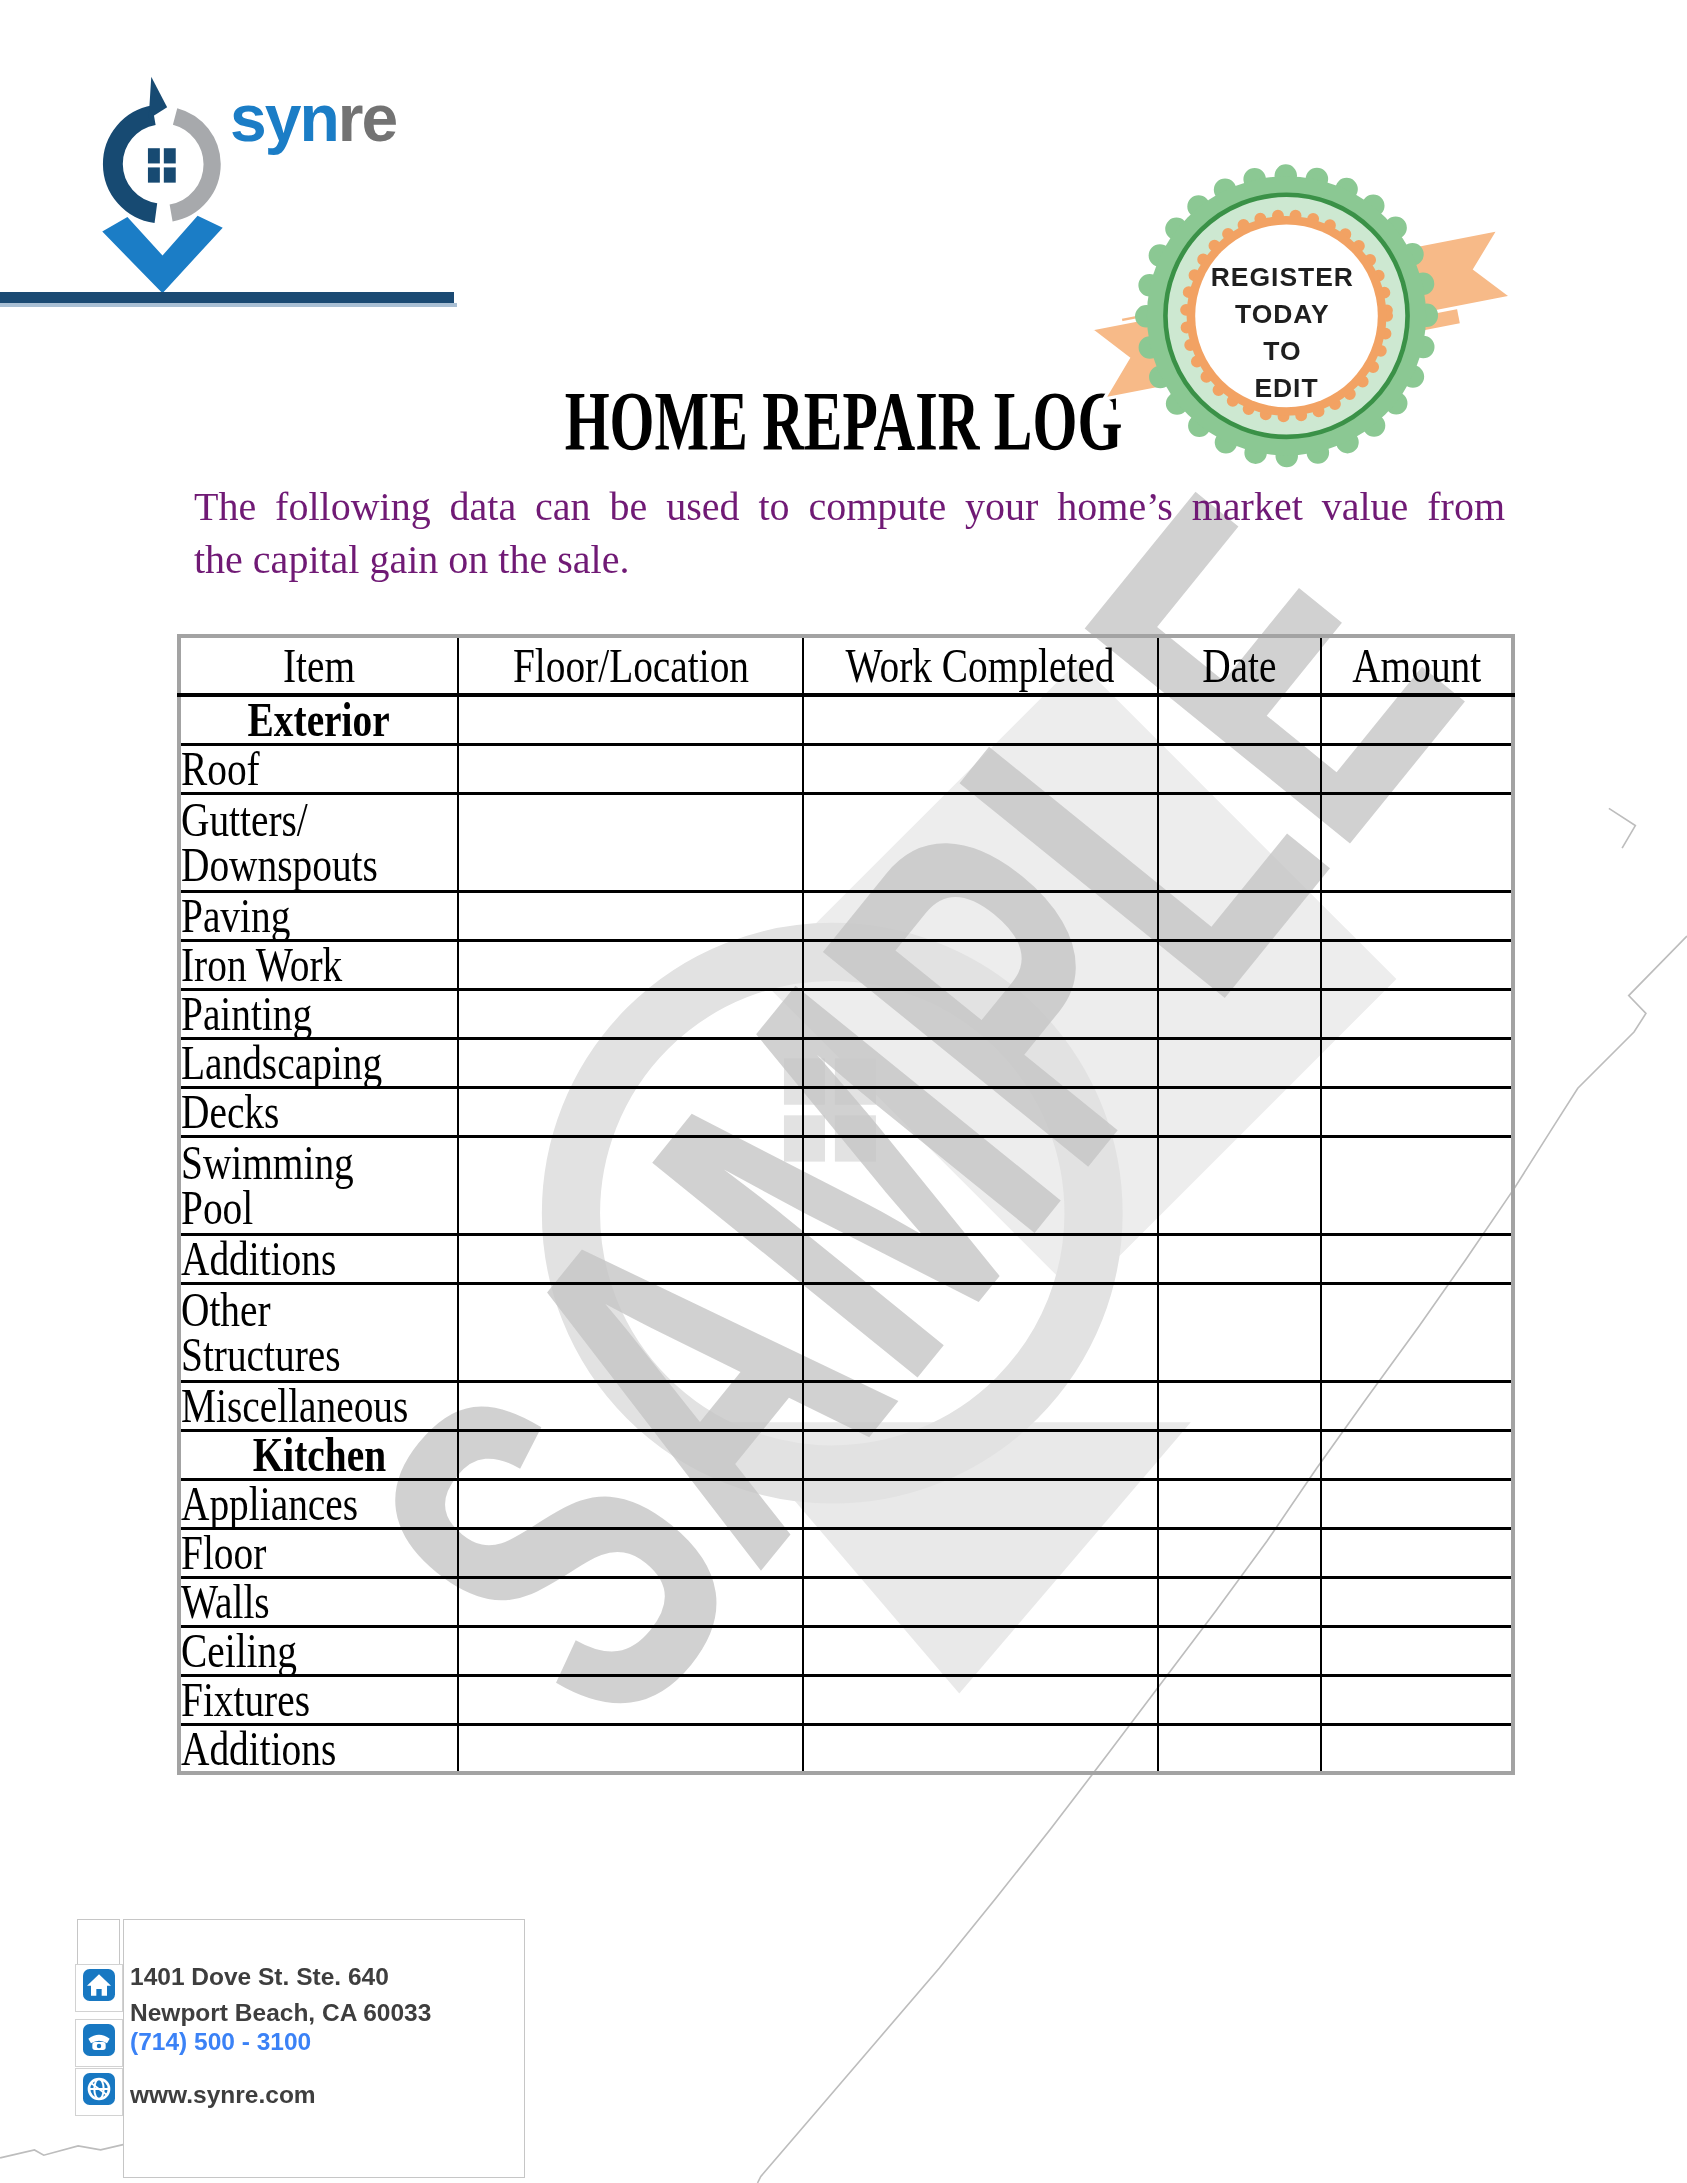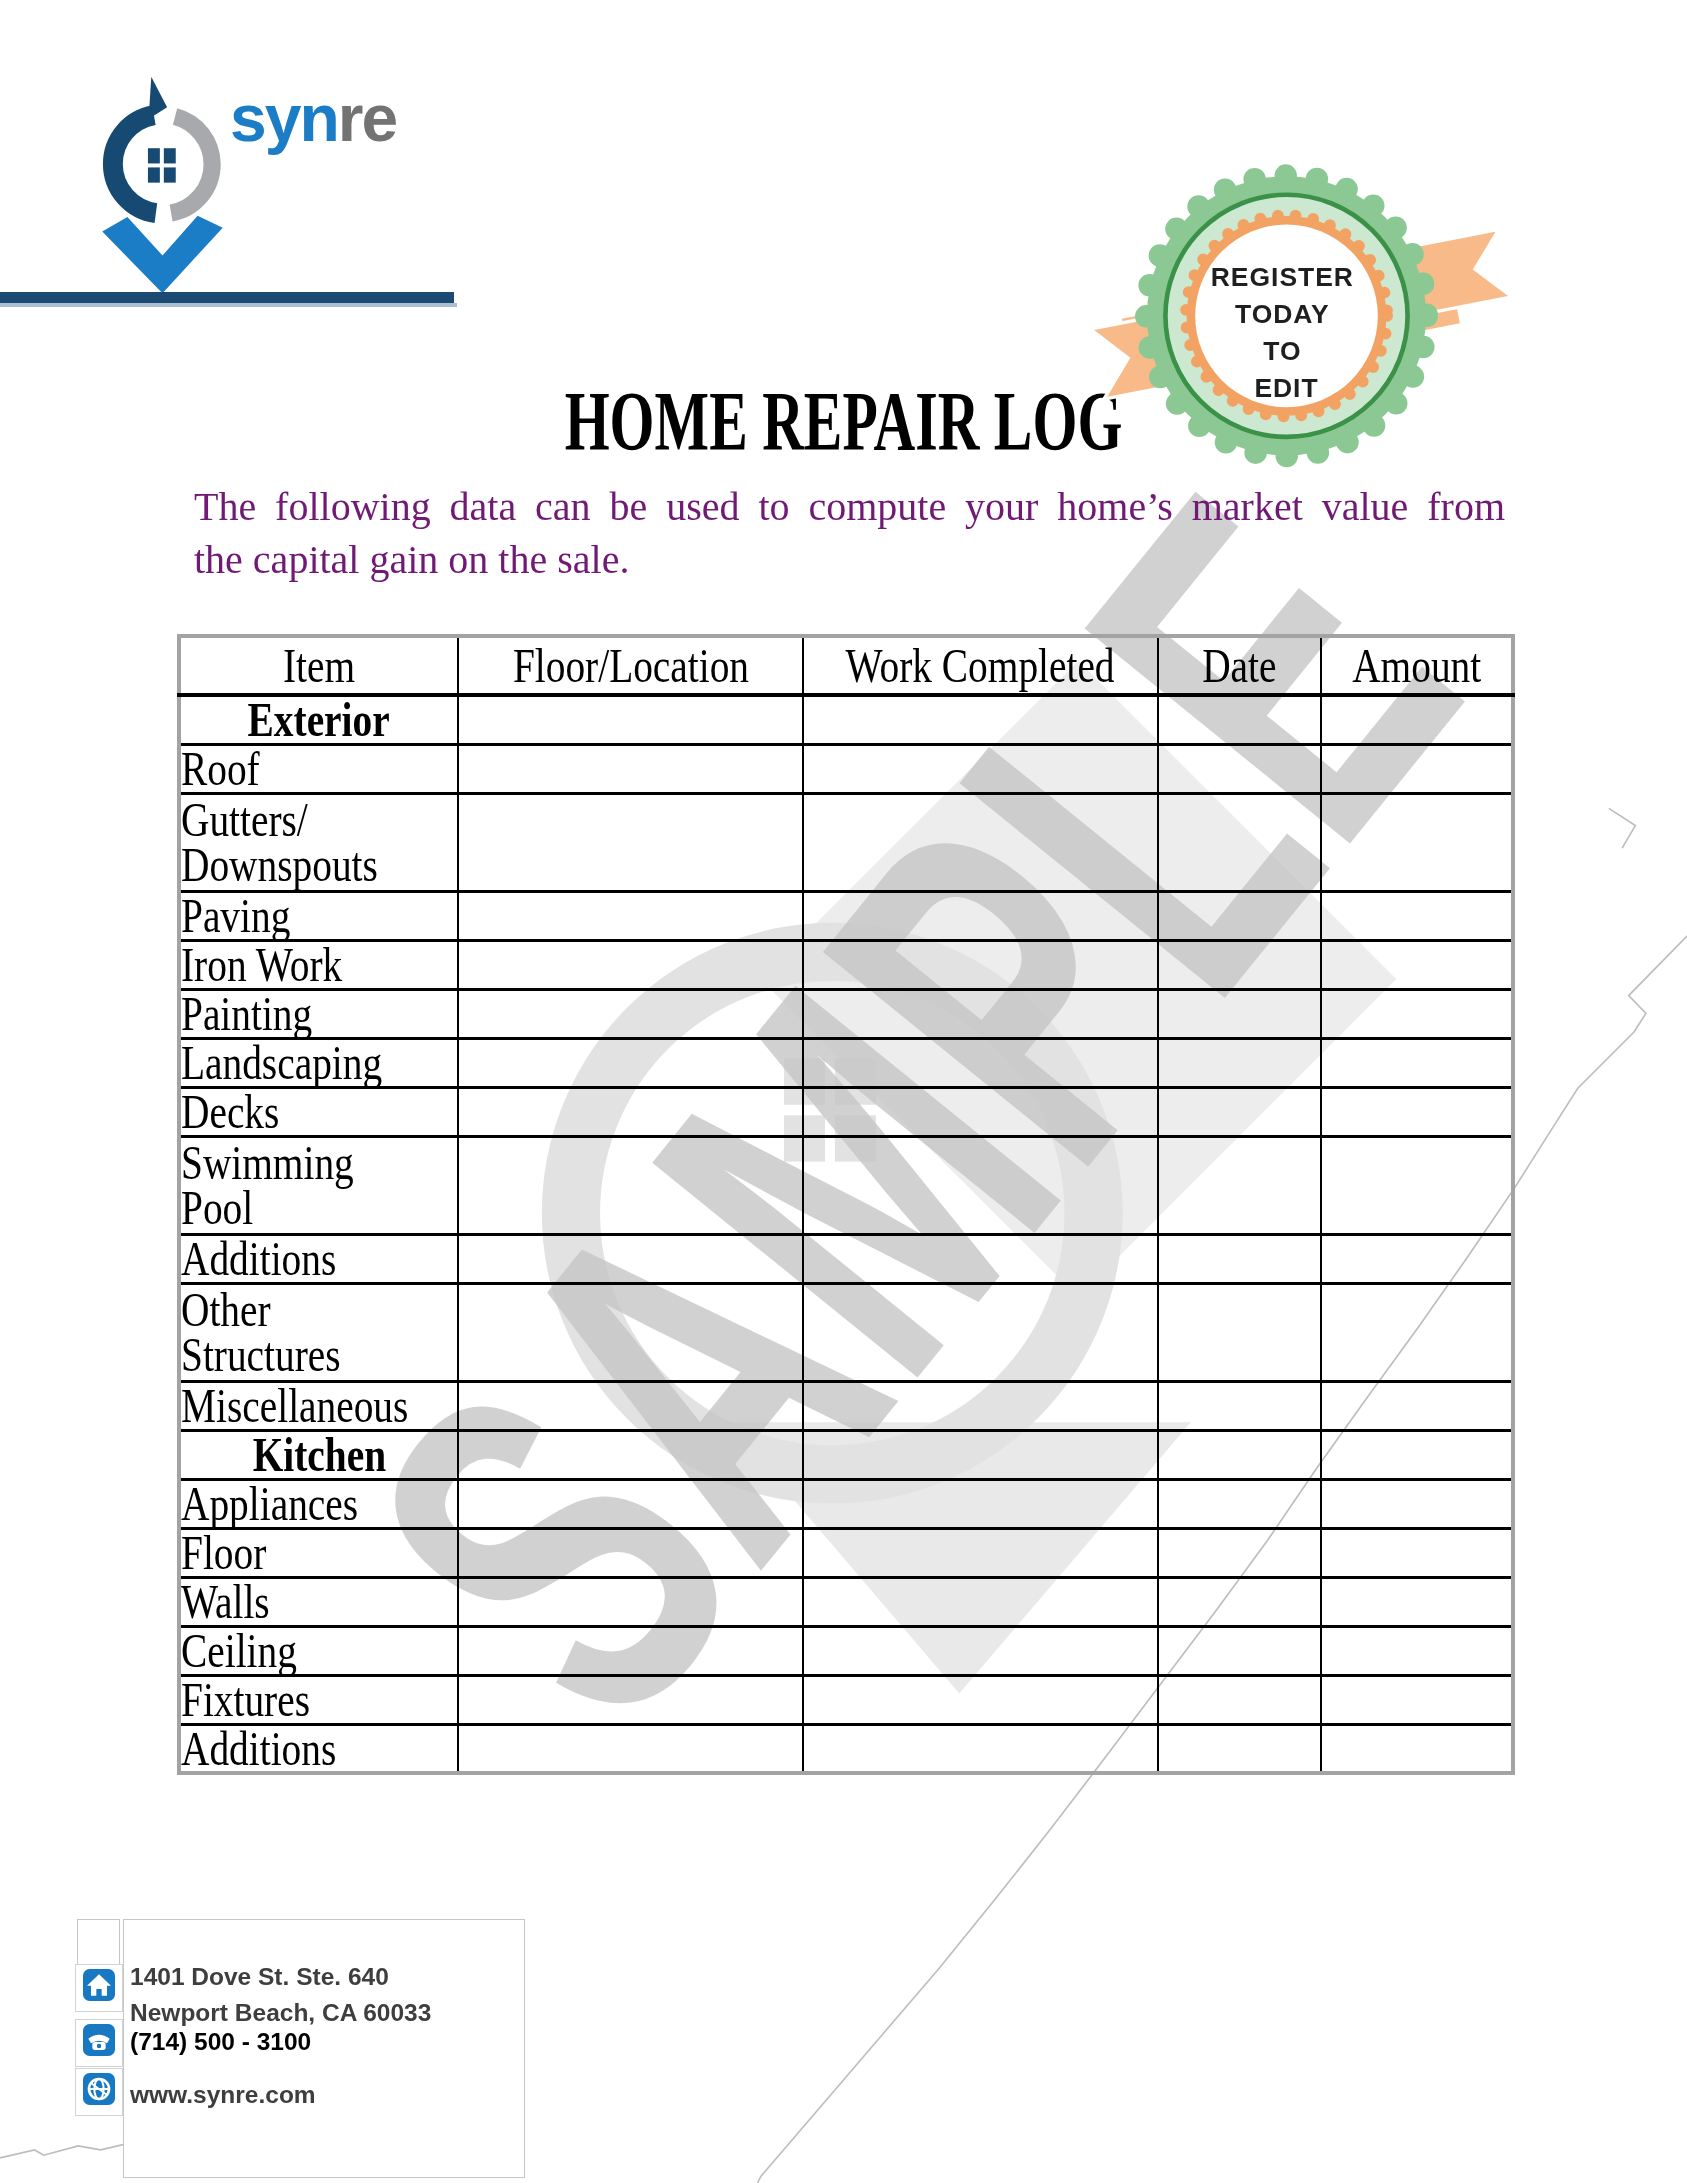--- a/index.html
+++ b/index.html
@@ -57,21 +57,21 @@
   .thin-box{border:1.3px solid #c6c6c6;background:#fff;z-index:1;}
   #footer-bigrect{left:123px;top:1919px;width:400px;height:257px;}
   #footer-smallbox{left:77px;top:1919px;width:41px;height:53px;z-index:2;}
   .ficon-ghost{border:1px solid #d2d2d2;background:#fff;width:46px;height:46px;z-index:2;}
   .ficon{width:32px;height:32px;border-radius:6.6px;background:#1878c2;z-index:3;
      display:flex;align-items:center;justify-content:center;}
   #footer-text{left:130px;top:1959px;z-index:3;font-family:"Liberation Sans",sans-serif;
      font-weight:bold;color:#3e3e3e;font-size:24.5px;line-height:36px;}
   #footer-text .block{margin:0;}
   #footer-phone{left:130px;top:2028px;z-index:3;font-family:"Liberation Sans",sans-serif;
-     font-weight:bold;color:#000000;font-size:24.5px;}
+     font-weight:bold;color:#3b82f6;font-size:24.5px;}
   #footer-web{left:130px;top:2081px;z-index:3;font-family:"Liberation Sans",sans-serif;
      font-weight:bold;color:#3e3e3e;font-size:24.5px;}
 </style>
 </head>
 <body>
 
 <svg id="wm-logo" class="abs" viewBox="0 0 2550 3300" aria-hidden="true">
   <rect x="1290" y="1140" width="680" height="680" transform="rotate(45 1630 1480)" fill="#ededed"></rect>
   <polygon points="1100,2150 1800,2150 1450,2560" fill="#e9e9e9"></polygon>
   <circle cx="1258" cy="1834" r="395" fill="none" stroke="#e2e2e2" stroke-width="88"></circle>

